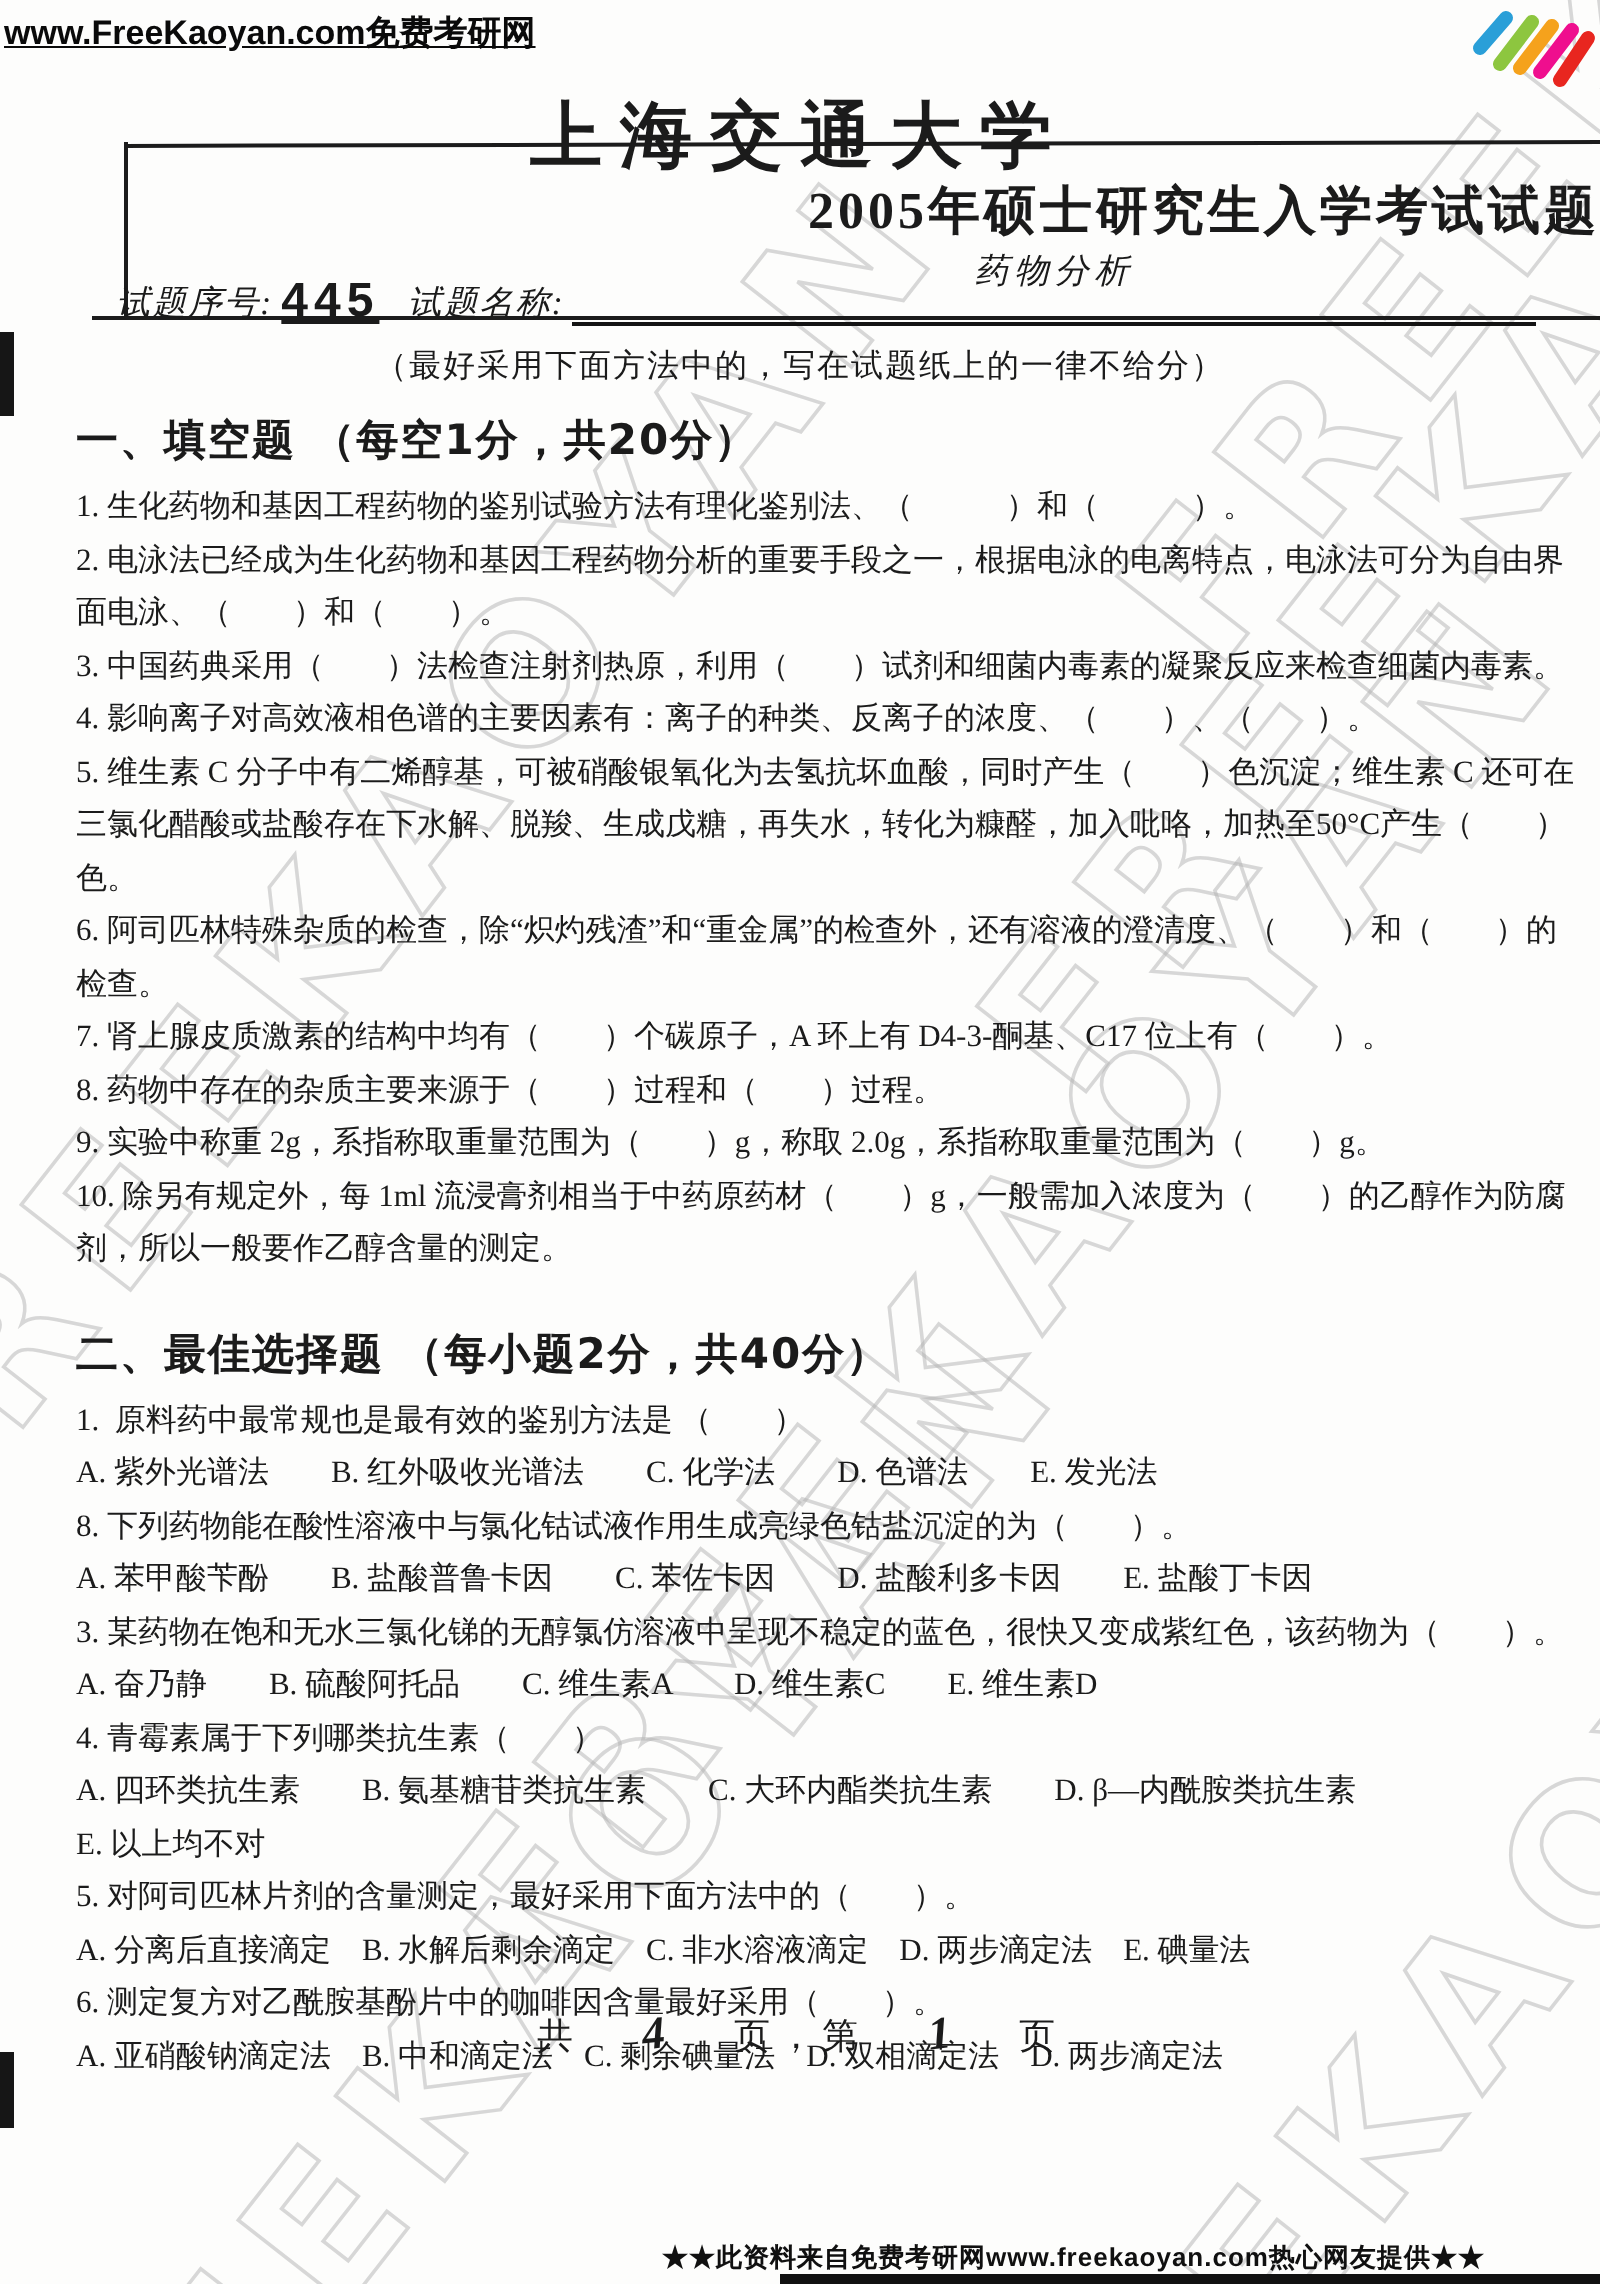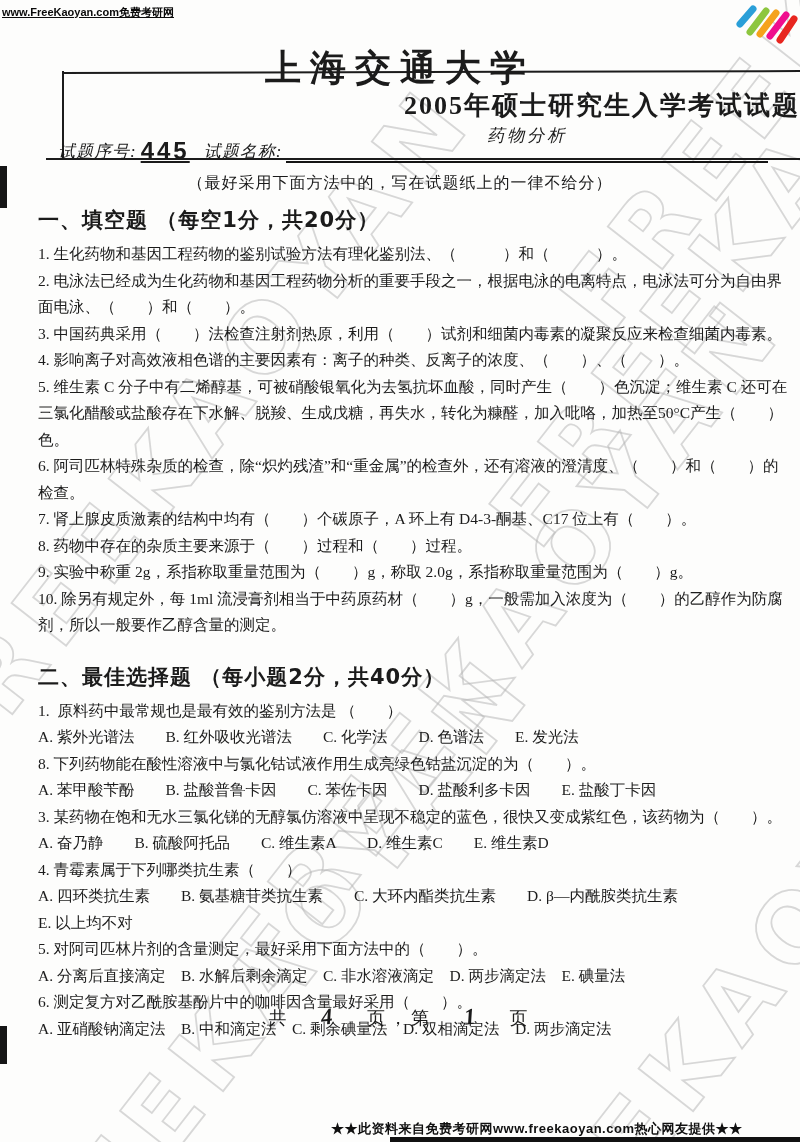--- a/index.html
+++ b/index.html
@@ -8,21 +8,21 @@
   .page{position:relative;width:800px;height:1142px;background:#fdfdfc;overflow:hidden;}
 
   
   .wm{position:absolute;font-family:"DejaVu Sans","Liberation Sans",sans-serif;
       font-weight:700;font-size:95px;letter-spacing:14px;white-space:nowrap;
       color:transparent;-webkit-text-stroke:1.8px #b3b3b3;opacity:.5;
       transform:rotate(-52deg);pointer-events:none;z-index:1;}
 
   .site-link{position:absolute;top:5px;left:2px;z-index:5;
       font-family:"Liberation Sans","DejaVu Sans",sans-serif;font-weight:700;
-      font-size:11px;color:#0a0a0a;text-decoration:underline;}
+      font-size:17px;color:#0a0a0a;text-decoration:underline;}
 
   .logo{position:absolute;top:2px;right:0;z-index:5;}
 
   .rule{position:absolute;background:#1c1c1c;z-index:2;}
   .rule-top{left:62px;top:71px;width:738px;height:2px;transform:rotate(-0.15deg);}
   .rule-left{left:62px;top:71px;width:2px;height:89px;}
   .rule-mid{left:46px;top:158px;width:754px;height:2px;}
 
   .edge-mark{position:absolute;left:0;width:7px;background:#161616;z-index:2;}
   .edge1{top:166px;height:42px;}

